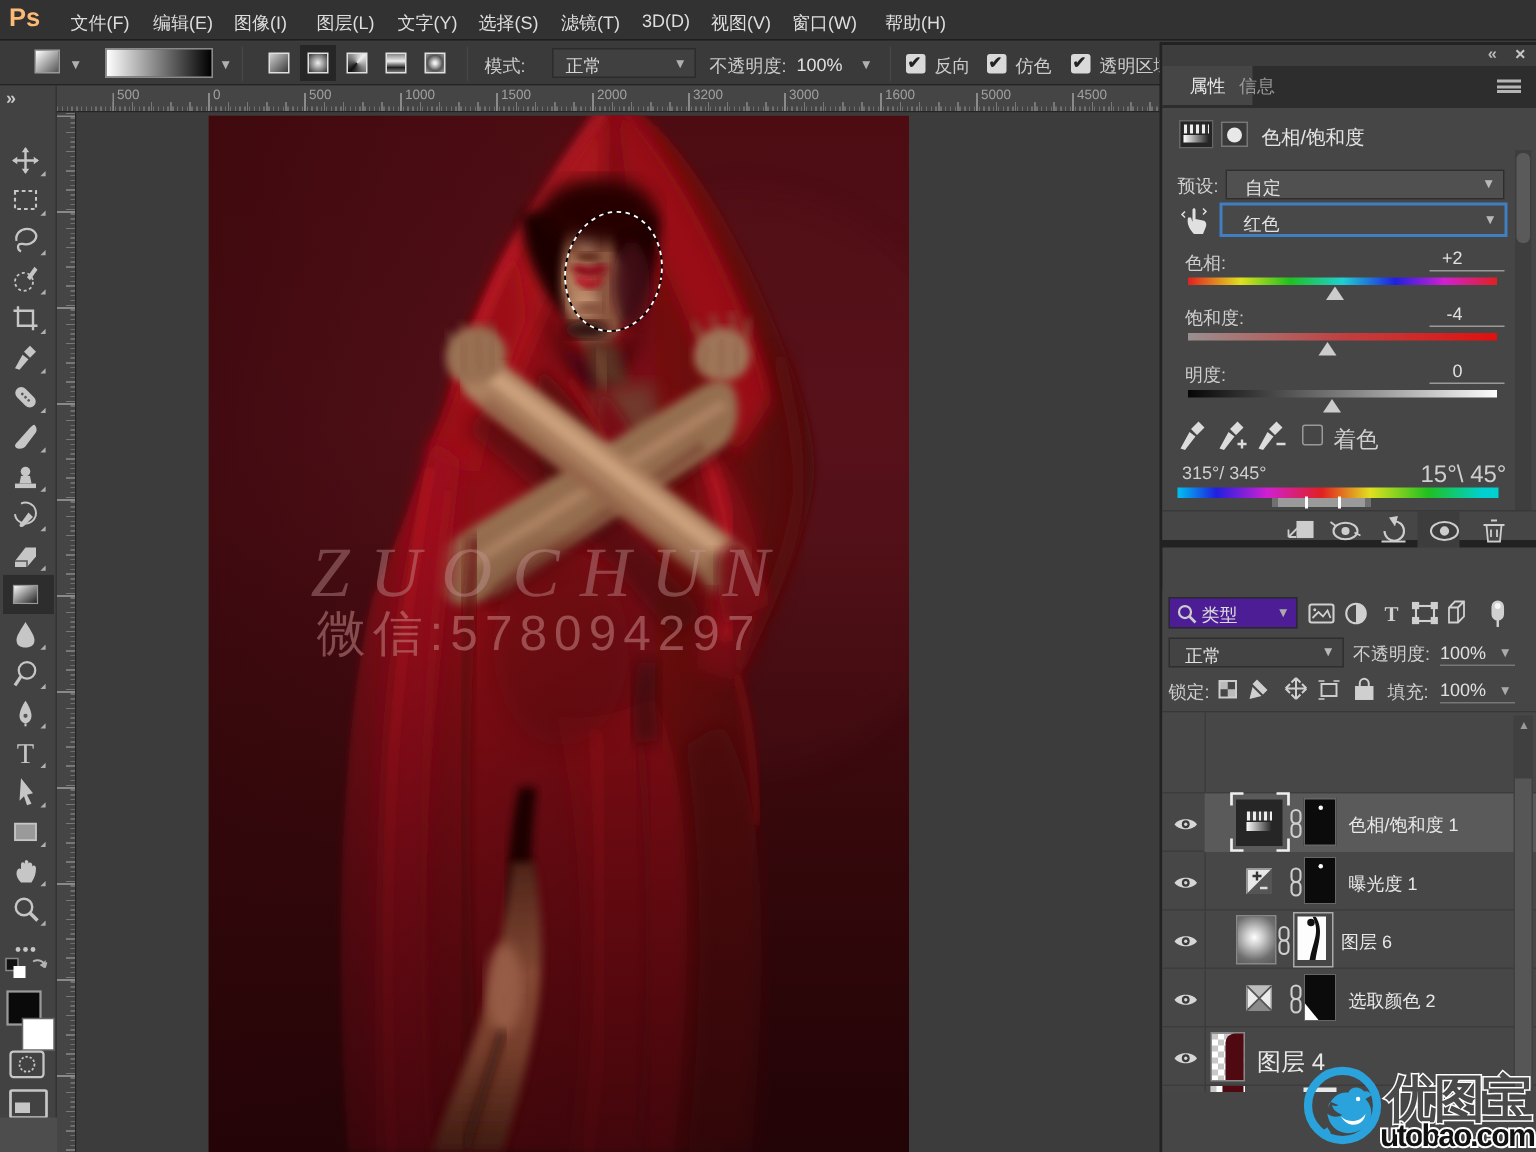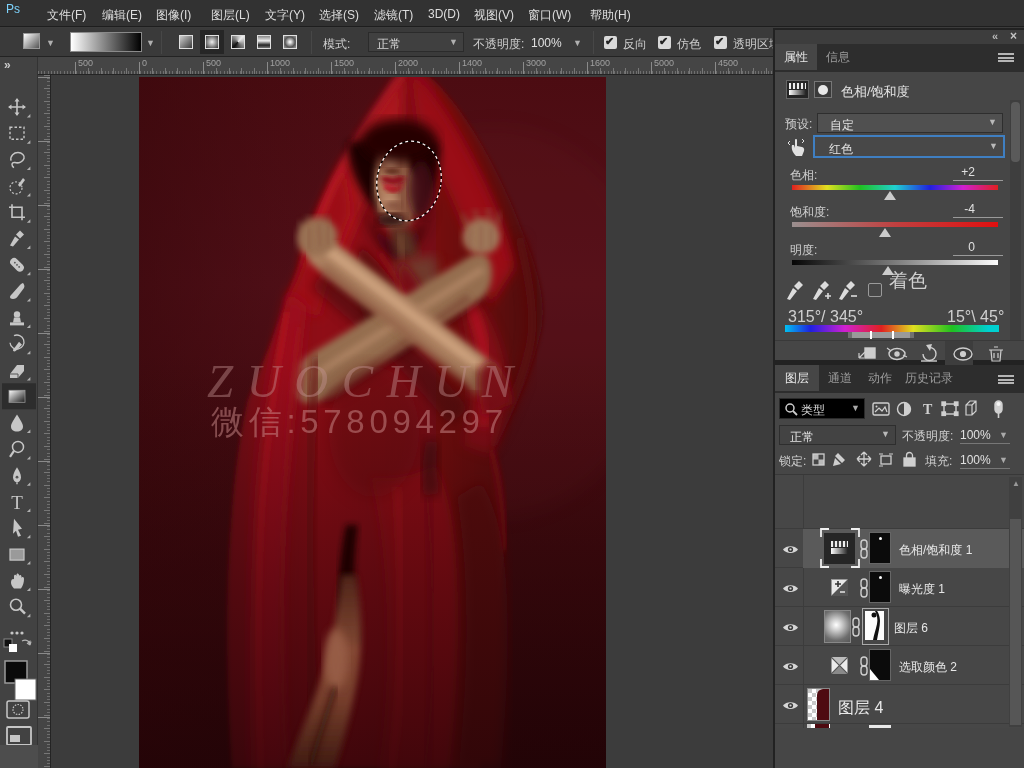--- a/index.html
+++ b/index.html
@@ -4,22 +4,22 @@
 <style>
 * { margin:0; padding:0; box-sizing:border-box; }
 html,body { width:1024px; height:768px; overflow:hidden; background:#3c3c3c;
   font-family:"Liberation Sans", sans-serif; }
 .abs { position:absolute; }
 #app { position:relative; width:1024px; height:768px; }
 
 #menubar { position:absolute; left:0; top:0; width:1024px; height:27px;
   background:#323232; border-bottom:1px solid #1e1e1e; color:#dedede; font-size:12px; }
 #menubar .mi { position:absolute; top:7px; }
-#pslogo { position:absolute; left:6px; top:2px; font-size:12px; font-weight:normal;
-  color:#7dd3fc; letter-spacing:0px; }
+#pslogo { position:absolute; left:6px; top:2px; font-size:17px; font-weight:bold;
+  color:#fdba74; letter-spacing:0px; }
 #forumtxt { position:absolute; left:656px; top:0; width:368px; height:27px;
   background:#161616; color:#f2f2f2; font-size:13px; line-height:27px; text-align:center; }
 
 #optbar { position:absolute; left:0; top:28px; width:1024px; height:29px;
   background:#3a3a3a; border-bottom:1px solid #232323; color:#cccccc; font-size:12px; }
 .vsep { position:absolute; top:3px; height:23px; width:1px; background:#2c2c2c; border-right:1px solid #474747; }
 .chk { position:absolute; width:13px; height:13px; background:#d9d9d9; border-radius:2px; top:8px; }
 .chk:after { content:"✔"; position:absolute; left:1px; top:-1px; color:#222; font-size:11px; font-weight:bold; }
 .optlabel { position:absolute; top:8px; }
 .ddarrow { position:absolute; color:#b0b0b0; font-size:9px; top:10px; }
@@ -244,21 +244,21 @@
   <div id="hruler">
     <div class="ticks-minor"></div>
     <div class="ticks-mid" style="left:37px;width:698px"></div>
     <div class="ticks-major" style="left:37px;width:698px"></div>
     <span class="rlabel" style="left:40px">500</span>
     <span class="rlabel" style="left:104px">0</span>
     <span class="rlabel" style="left:168px">500</span>
     <span class="rlabel" style="left:232px">1000</span>
     <span class="rlabel" style="left:296px">1500</span>
     <span class="rlabel" style="left:360px">2000</span>
-    <span class="rlabel" style="left:424px">1400</span>
+    <span class="rlabel" style="left:424px">3200</span>
     <span class="rlabel" style="left:488px">3000</span>
     <span class="rlabel" style="left:552px">1600</span>
     <span class="rlabel" style="left:616px">5000</span>
     <span class="rlabel" style="left:680px">4500</span>
   </div>
   <div id="vruler">
     <div class="ticks-minor"></div>
     <div class="ticks-mid"></div>
     <div class="ticks-major" style="top:2px;height:690px"></div>
   </div>
@@ -419,21 +419,21 @@
 
   <div id="rightcol">
     <div id="proppanel">
 
       <div class="abs" style="left:0;top:0;width:249px;height:14px;background:#3d3d3d">
         <span class="abs" style="right:26px;top:0px;color:#b9b9b9;font-size:11px;font-weight:bold">«</span>
         <span class="abs" style="right:7px;top:-1px;color:#c5c5c5;font-size:12px;font-weight:bold">×</span>
       </div>
 
       <div class="tabstrip" style="top:14px;height:28px">
-        <div class="tab active" style="left:0;width:42px">属性</div>
+        <div class="tab active" style="left:0;width:60px">属性</div>
         <div class="tab" style="left:42px;width:42px">信息</div>
         <div class="hamb" style="right:10px;top:9px"></div>
       </div>
 
       <div class="abs" style="left:0;top:42px;width:249px;height:288px;background:#464646">
 
         <div class="abs" style="left:11px;top:8px;width:23px;height:19px;background:#252525;border:1px solid #666">
           <div class="abs" style="left:2px;top:2px;width:17px;height:6px;background:repeating-linear-gradient(90deg,#eee 0 2px,#333 2px 4px)"></div>
           <div class="abs" style="left:2px;top:9px;width:17px;height:5px;background:linear-gradient(90deg,#fff,#222)"></div>
         </div>
@@ -472,23 +472,23 @@
         <svg class="abs" style="left:10px;top:208px" width="80" height="22" viewBox="0 0 80 22">
           <g fill="#dcdcdc">
             <path d="M2,19 L8,8 L12,11 L5,20 Z M9,6 L14,1 L18,5 L13,10 Z"></path>
             <path d="M28,19 L34,8 L38,11 L31,20 Z M35,6 L40,1 L44,5 L39,10 Z"></path>
             <path d="M54,19 L60,8 L64,11 L57,20 Z M61,6 L66,1 L70,5 L65,10 Z"></path>
           </g>
           <path d="M40,16 L46,16 M43,13 L43,19" stroke="#dcdcdc" stroke-width="1.6"></path>
           <path d="M66,16 L72,16" stroke="#dcdcdc" stroke-width="1.6"></path>
         </svg>
         <div class="abs" style="left:93px;top:211px;width:14px;height:14px;border:1px solid #9a9a9a;border-radius:2px"></div>
-        <span class="plabel" style="left:114px;top:196px;font-size:19px">着色</span>
-
-        <span class="plabel" style="left:13px;top:236px;font-size:16px">315°/ 345°</span>
+        <span class="plabel" style="left:114px;top:212px;font-size:15px">着色</span>
+
+        <span class="plabel" style="left:13px;top:236px;font-size:12px">315°/ 345°</span>
         <span class="plabel" style="left:172px;top:236px;font-size:16px">15°\ 45°</span>
 
         <div class="abs" style="left:10px;top:253px;width:214px;height:7px;background:linear-gradient(90deg,#00c0f0,#2020e0 12%,#d020d0 28%,#e02020 45%,#e0e020 60%,#20c020 78%,#00d0d0 95%)"></div>
         <div class="abs" style="left:73px;top:260px;width:66px;height:6px;background:#9a9a9a;border-left:4px solid #707070;border-right:4px solid #707070"></div>
         <div class="abs" style="left:95px;top:259px;width:2px;height:8px;background:#fff"></div>
         <div class="abs" style="left:117px;top:259px;width:2px;height:8px;background:#fff"></div>
         <span class="abs" style="right:4px;top:248px;color:#999;font-size:10px">˅</span>
 
         <div class="abs" style="left:0;top:268px;width:249px;height:1px;background:#393939"></div>
         <div class="abs" style="left:170px;top:269px;width:28px;height:26px;background:#3d3d3d"></div>
@@ -507,30 +507,23 @@
             <path d="M134,6 L144,6 L143,17 L135,17 Z M132,6 L146,6 M137,3 L141,3 M137,9 L137,14 M141,9 L141,14" stroke-width="1.2"></path>
           </g>
         </svg>
       </div>
 
       <div class="abs" style="right:3px;top:70px;width:11px;height:240px;background:#3e3e3e">
         <div class="abs" style="left:1px;top:2px;width:9px;height:60px;background:#5a5a5a;border-radius:4px"></div>
       </div>
     </div>
     <div id="layerpanel">
-      <div class="tabstrip" style="height:28px">
-        <div class="tab active" style="left:0;width:44px">图层</div>
-        <div class="tab" style="left:46px;width:38px">通道</div>
-        <div class="tab" style="left:88px;width:34px">动作</div>
-        <div class="tab" style="left:126px;width:56px">历史记录</div>
-        <div class="hamb" style="right:10px;top:10px"></div>
-      </div>
       <div class="abs" style="left:0;top:28px;width:249px;height:375px;background:#464646">
 
-        <div class="abs" style="left:4px;top:5px;width:86px;height:21px;background:#000000;border:1px solid #2a2a2a;color:#dcdcdc;font-size:12px">
+        <div class="abs" style="left:4px;top:5px;width:86px;height:21px;background:#4c1d95;border:1px solid #2a2a2a;color:#dcdcdc;font-size:12px">
           <svg class="abs" style="left:4px;top:3px" width="14" height="14" viewBox="0 0 14 14">
               <circle cx="6" cy="6" r="4" fill="none" stroke="#ccc" stroke-width="1.5"></circle>
               <path d="M9,9 L13,13" stroke="#ccc" stroke-width="1.8"></path>
             </svg>
           <span class="abs" style="left:21px;top:3px">类型</span>
           <span class="abs" style="right:4px;top:4px;font-size:9px;color:#aaa">▼</span>
         </div>
         <svg class="abs" style="left:96px;top:5px" width="145" height="22" viewBox="0 0 145 22">
           <g stroke="#d0d0d0" fill="none" stroke-width="1.4">
             <rect x="2" y="5" width="16" height="12" rx="1.5"></rect>
@@ -678,13 +671,30 @@
           <div class="abs" style="right:2px;top:2px;width:13px;height:250px;background:#404040">
             <span class="abs" style="left:3px;top:2px;color:#999;font-size:8px">▲</span>
             <div class="abs" style="left:1px;top:42px;width:11px;height:206px;background:#565656"></div>
           </div>
         </div>
 
       </div>
     </div>
   </div>
 
+  <div class="abs" style="left:862px;top:700px;width:162px;height:68px;z-index:50">
+    <svg width="162" height="68" viewBox="0 0 162 68">
+      <g>
+        <circle cx="33" cy="37" r="23" fill="none" stroke="#2aa3dc" stroke-width="5.5"></circle>
+        <g transform="translate(36,40) scale(0.82)">
+          <path d="M-15,-2 C-13,-10 -6,-15 1,-14 C3,-19 10,-20 14,-15 C17,-16 19,-14 20,-12 L15,-9
+            C19,-5 21,1 19,7 C16,16 5,21 -4,18 C-11,16 -15,10 -16,3 C-12,6 -7,6 -4,4
+            C-9,2 -12,-1 -12,-4 C-10,-3 -8,-3 -7,-4 C-12,-6 -15,-9 -15,-2 Z" fill="#2aa3dc"></path>
+          <path d="M-5,5 C1,11 11,10 15,3 C14,13 1,16 -5,5 Z" fill="#ffffff"></path>
+          <path d="M-16,14 L-24,20 L-13,19 Z" fill="#2aa3dc"></path>
+          <circle cx="9" cy="-9" r="1.8" fill="#ffffff"></circle>
+        </g>
+      </g>
+      <text x="62" y="44" font-size="34" font-weight="bold" fill="#4a4a4a" stroke="#ffffff" stroke-width="2" paint-order="stroke" textLength="98">优图宝</text>
+      <text x="58" y="64" font-size="21" font-weight="bold" fill="#111" stroke="#ffffff" stroke-width="2.6" paint-order="stroke" textLength="104" font-family="Liberation Sans">utobao.com</text>
+    </svg>
+  </div>
 </div>
 
 </body></html>

